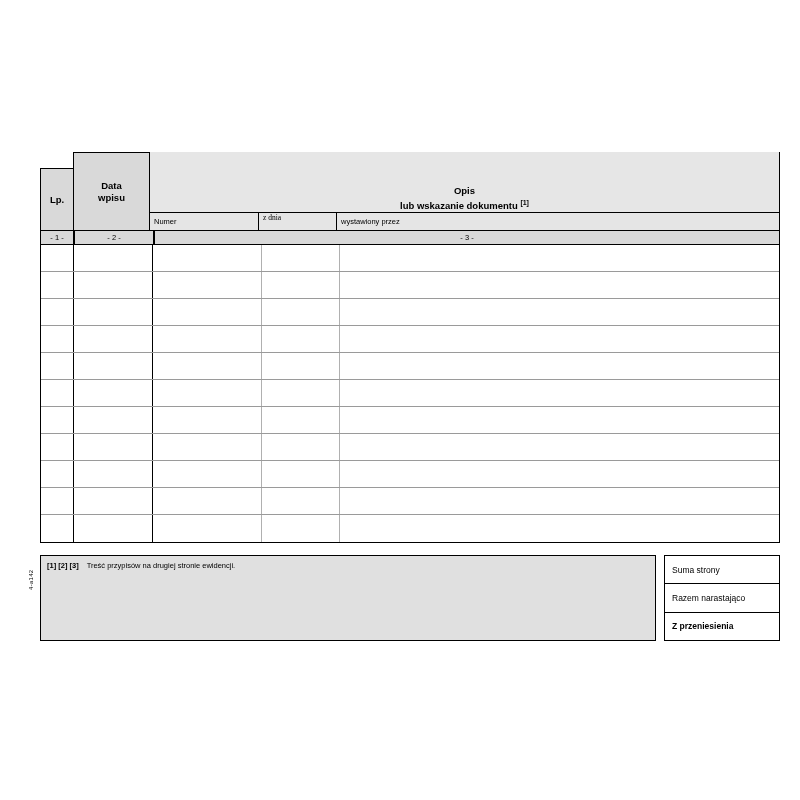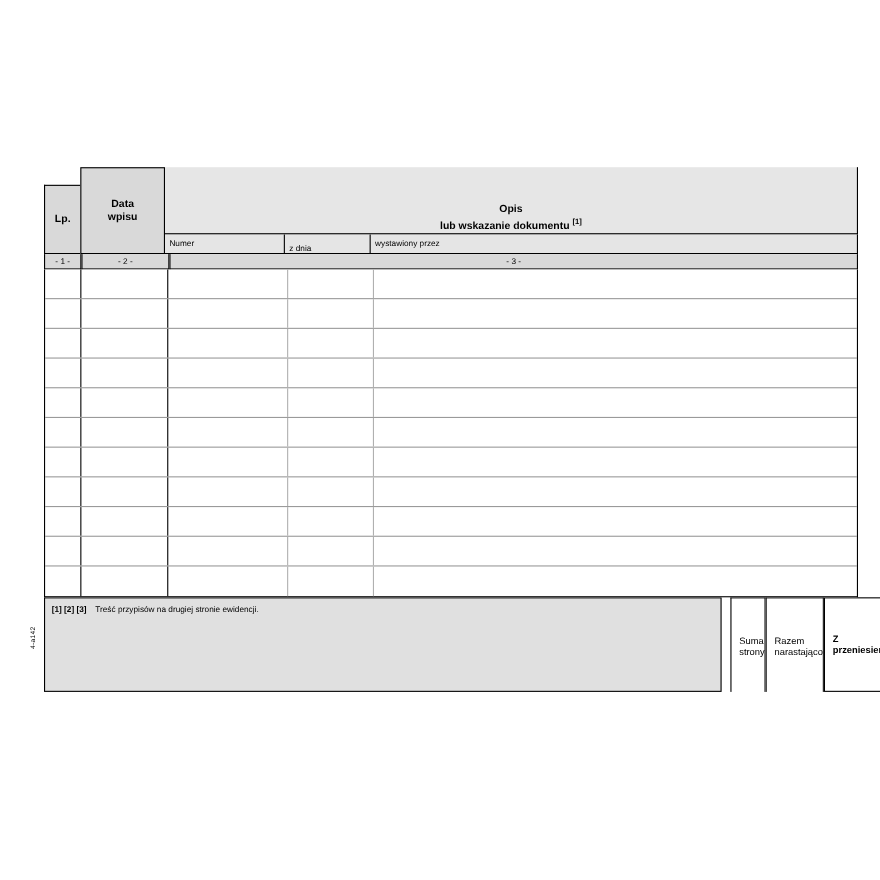--- a/index.html
+++ b/index.html
@@ -108,21 +108,22 @@
     box-sizing: border-box;
   }
   .sub-zdnia {
     width: 78px;
     flex: 0 0 78px;
     padding-left: 4px;
     box-sizing: border-box;
     border-left: 1px solid #000;
     height: 100%;
     display: flex;
-    align-items: flex-end;
+    align-items: flex-start;
+    font-family: Liberation Serif, serif;
   }
   .sub-wyst {
     flex: 1 1 auto;
     padding-left: 4px;
     box-sizing: border-box;
     border-left: 1px solid #000;
     height: 100%;
     display: flex;
     align-items: center;
   }
@@ -169,42 +170,42 @@
     bottom: 0;
     width: 0;
     border-left: 1px solid #b0b0b0;
   }
   .tick-1 { left: 108px; }
   .tick-2 { left: 186px; }
 
   
   .footer {
     display: flex;
-    margin-top: 0;
+    margin-top: 12px;
     align-items: stretch;
   }
   .notes {
     flex: 1 1 auto;
     background: #e0e0e0;
     border: 1px solid #000;
     padding: 5px 6px;
     font-size: 7.5px;
     box-sizing: border-box;
     height: 86px;
   }
   .notes .marks {
     font-weight: bold;
     margin-right: 6px;
   }
   .sums {
     width: 116px;
     flex: 0 0 116px;
     margin-left: 8px;
     display: flex;
-    flex-direction: row;
+    flex-direction: column;
     height: 86px;
     box-sizing: border-box;
   }
   .sum-cell {
     flex: 1 1 0;
     border: 1px solid #000;
     border-bottom: none;
     display: flex;
     align-items: center;
     padding-left: 7px;

